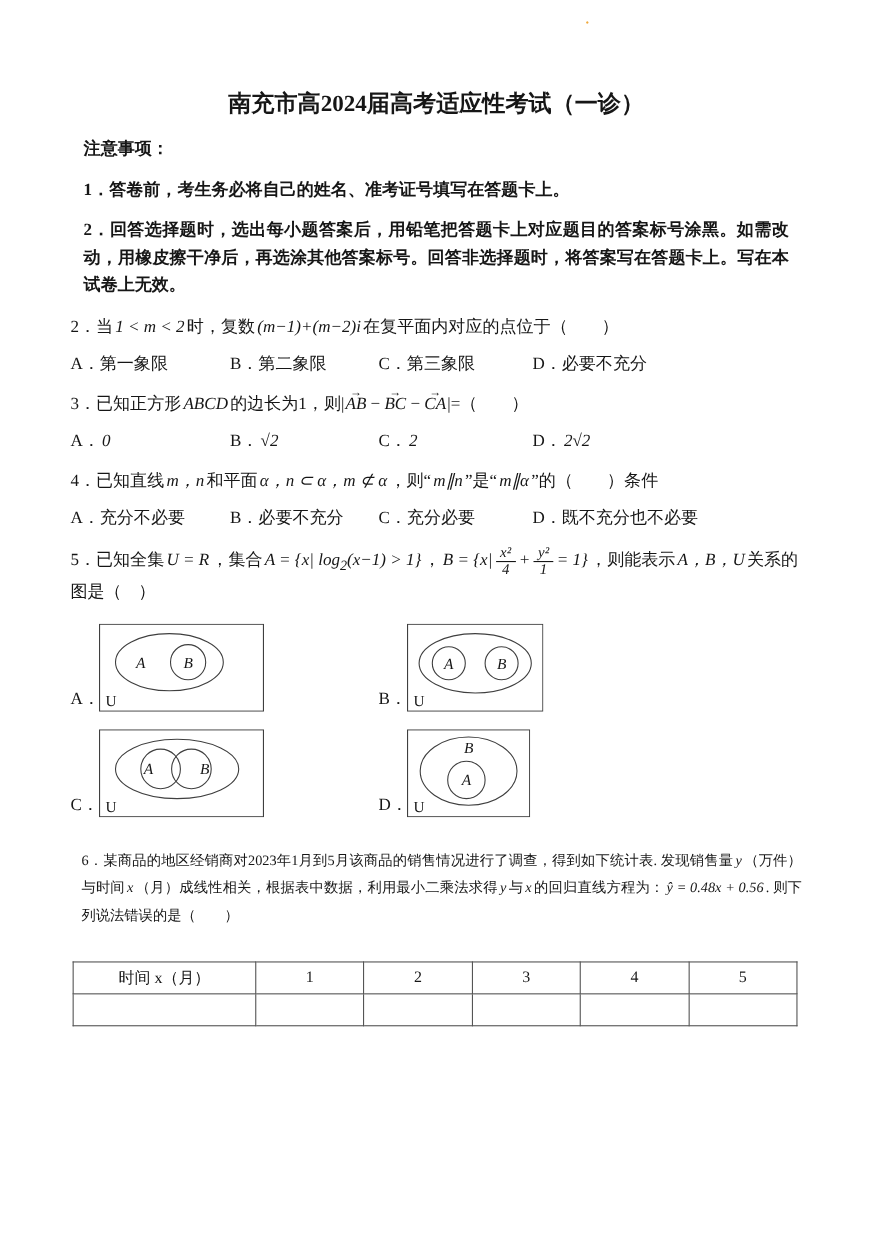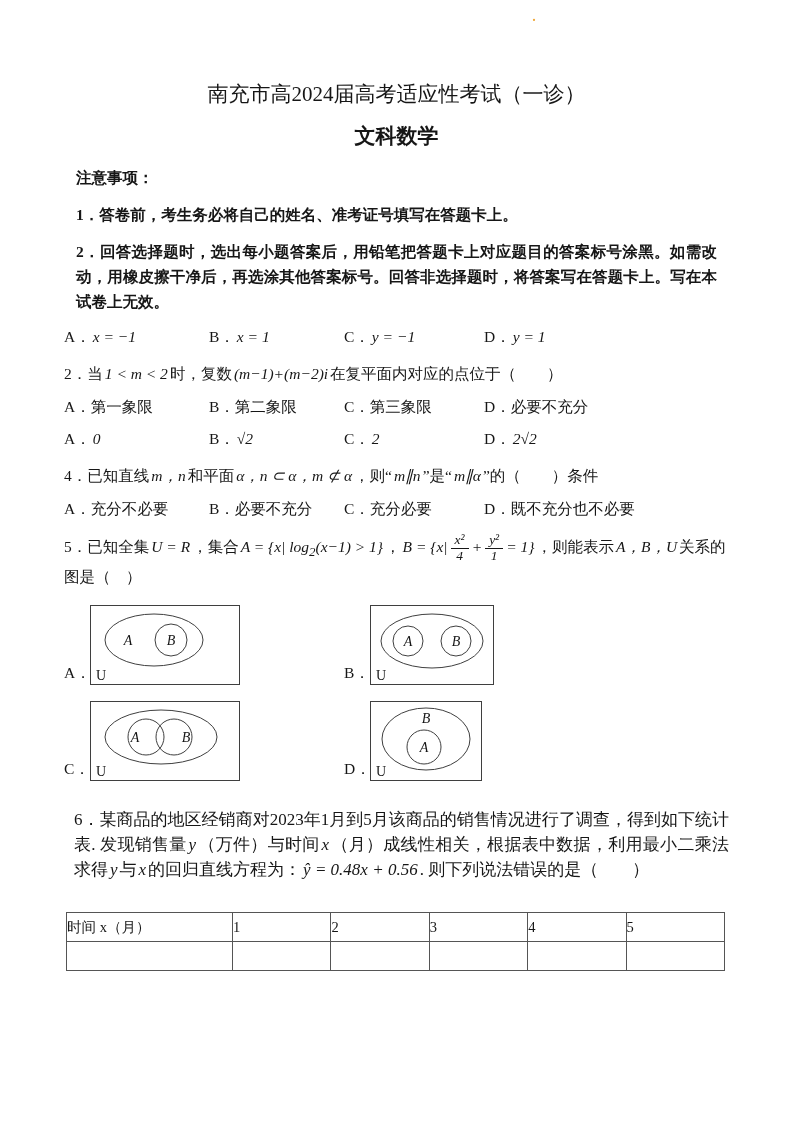--- a/index.html
+++ b/index.html
@@ -8,21 +8,21 @@
     background: #ffffff;
     color: #161616;
     font-family: "Liberation Serif", serif;
     overflow: hidden;
     position: relative;
   }
   .page { box-sizing: border-box; padding: 80px 64px 0 64px; }
 
   .top-dot { position: absolute; left: 531px; top: 10px; color: #f0a93c; font-size: 18px; }
 
-  .title { margin: 0; text-align: center; font-size: 21px; font-weight: 400; line-height: 28px; }
+  .title { margin: 0; text-align: center; font-size: 21px; font-weight: 700; line-height: 28px; }
   .subtitle { margin: 14px 0 0; text-align: center; font-size: 21px; font-weight: 700; line-height: 28px; }
 
   .notices { margin-top: 15px; font-weight: 700; font-size: 15.5px; line-height: 25px; }
   .notices p { margin: 12px; text-align: justify; }
 
   .section-heading { margin: 4px 0 0; font-weight: 700; font-size: 15.5px; line-height: 25px; text-align: justify; }
 
   .stem { margin: 13px 0 0; font-size: 15.5px; line-height: 25px; }
   .opts { display: grid; grid-template-columns: 145px 135px 140px 1fr; margin: 10px 0 0; font-size: 15.5px; line-height: 22px; }
   .opt-label { font-style: normal; }
@@ -36,58 +36,52 @@
   .frac .fden { padding: 0 4px; }
 
   .venn-row { display: flex; align-items: flex-end; margin: 16px 0 0; }
   .venn-cell { display: flex; align-items: flex-end; }
   .venn-cell.first { width: 280px; }
   .venn-label { width: 26px; flex: none; font-size: 15.5px; padding-bottom: 1px; }
   .venn-box rect, .venn-box ellipse, .venn-box circle { fill: none; stroke: #3f3f3f; stroke-width: 1; }
   .venn-box text { font-family: "Liberation Serif", serif; font-size: 14px; font-style: italic; fill: #161616; }
   .venn-box text.u-label { font-style: normal; }
 
-  .q6 { margin: 26px 0 16px; padding-left: 10px; font-size: 17px; line-height: 25px; text-align: justify; font-family: Liberation Serif, serif; }
+  .q6 { margin: 26px 0 16px; padding-left: 10px; font-size: 13px; line-height: 25px; text-align: justify; font-family: Liberation Serif, serif; }
 
   .q6-table { border-collapse: collapse; table-layout: fixed; width: 659px; margin: 30px 0 0 2px; }
-  .q6-table td { border: 1px solid #555; height: 28px; padding: 0; text-align: left; font-size: 14.5px; }
+  .q6-table td { border: 1px solid #555; height: 28px; padding: 0; text-align: center; font-size: 14.5px; }
   .q6-table td.c0 { width: 165px; }
 </style>
 </head>
 <body>
 
 <span class="top-dot">·</span>
 
 <div class="page">
 
   <h1 class="title">南充市高2024届高考适应性考试（一诊）</h1>
-  <h2 class="subtitle">文科数学</h2>
 
   <div class="notices">
     <p>注意事项：</p>
     <p>1．答卷前，考生务必将自己的姓名、准考证号填写在答题卡上。</p>
     <p>2．回答选择题时，选出每小题答案后，用铅笔把答题卡上对应题目的答案标号涂黑。如需改动，用橡皮擦干净后，再选涂其他答案标号。回答非选择题时，将答案写在答题卡上。写在本试卷上无效。</p>
   </div>
 
 
-  <div class="opts">
-    <span><span class="opt-label">A．</span><span class="m">x = −1</span></span>
-    <span><span class="opt-label">B．</span><span class="m">x = 1</span></span>
-    <span><span class="opt-label">C．</span><span class="m">y = −1</span></span>
-    <span><span class="opt-label">D．</span><span class="m">y = 1</span></span>
-  </div>
 
   <p class="stem"><span>2．当</span><span class="m">1 &lt; m &lt; 2</span><span>时，复数</span><span class="m">(m−1)+(m−2)i</span><span>在复平面内对应的点位于（　　）</span></p>
   <div class="opts">
     <span><span class="opt-label">A．</span><span>第一象限</span></span>
     <span><span class="opt-label">B．</span><span>第二象限</span></span>
     <span><span class="opt-label">C．</span><span>第三象限</span></span>
     <span><span class="opt-label">D．</span><span>必要不充分</span></span>
   </div>
 
+  <p class="stem"><span>3．已知正方形</span><span class="m">ABCD</span><span>的边长为1，则</span><span>|</span><span class="vec">AB</span><span class="m">−</span><span class="vec">BC</span><span class="m">−</span><span class="vec">CA</span><span>|</span><span>=（　　）</span></p>
   <div class="opts">
     <span><span class="opt-label">A．</span><span class="m">0</span></span>
     <span><span class="opt-label">B．</span><span class="m">√2</span></span>
     <span><span class="opt-label">C．</span><span class="m">2</span></span>
     <span><span class="opt-label">D．</span><span class="m">2√2</span></span>
   </div>
 
   <p class="stem"><span>4．已知直线</span><span class="m">m，n</span><span>和平面</span><span class="m">α，n ⊂ α，m ⊄ α</span><span>，则“</span><span class="m">m∥n</span><span>”是“</span><span class="m">m∥α</span><span>”的（　　）条件</span></p>
   <div class="opts">
     <span><span class="opt-label">A．</span><span>充分不必要</span></span>

